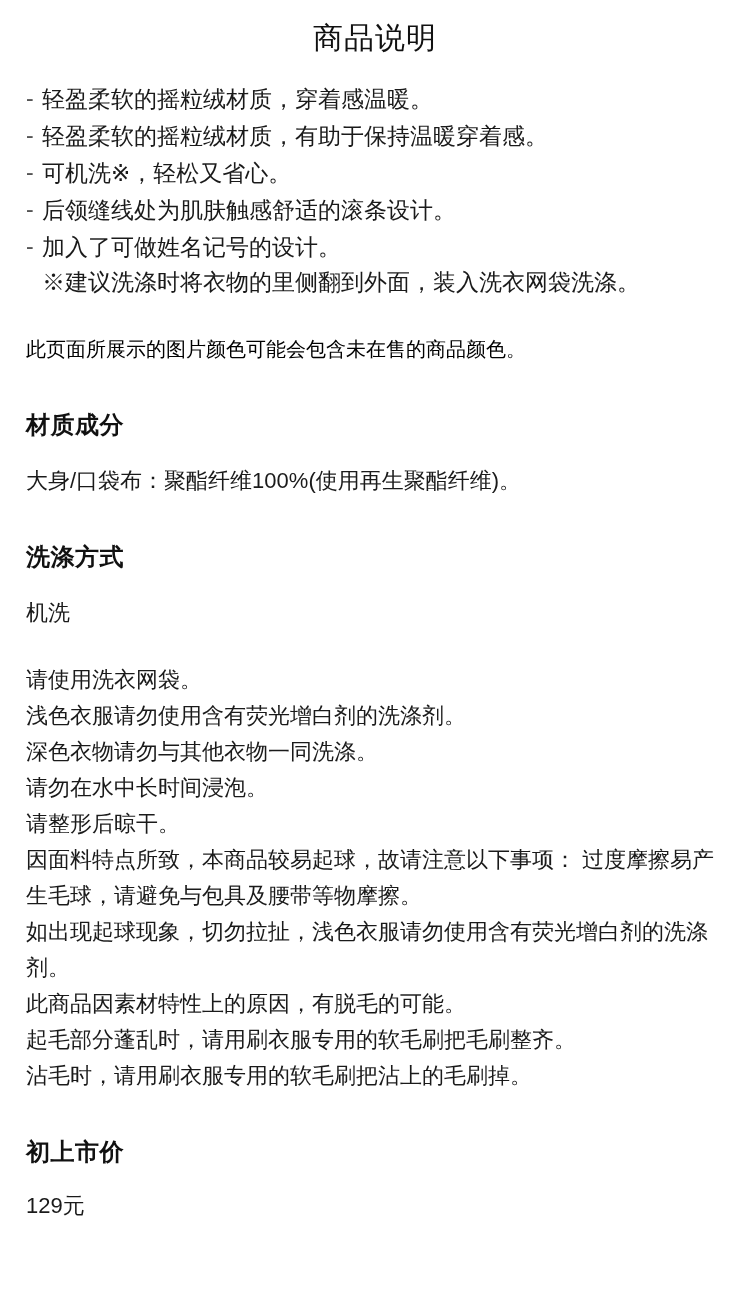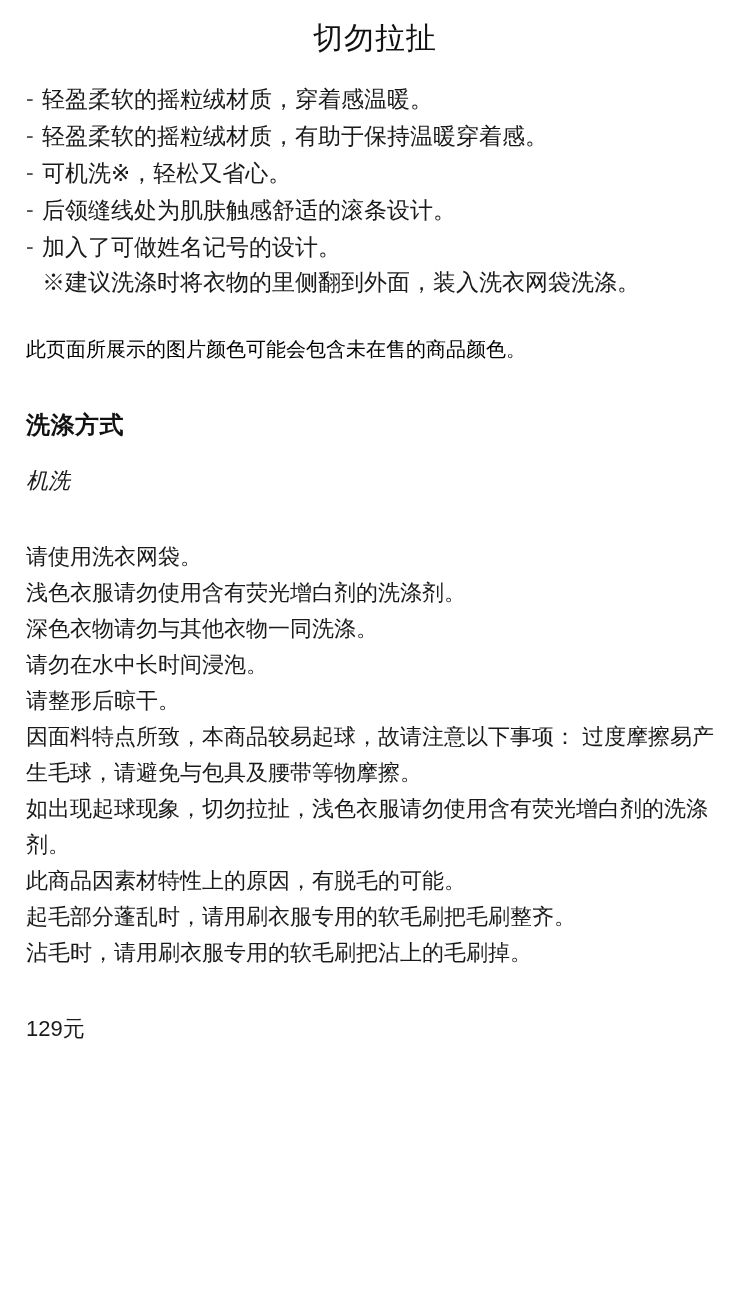--- a/index.html
+++ b/index.html
@@ -82,61 +82,67 @@
   }
   .gap-line {
     display: block;
     height: 22px;
   }
   .price-value {
     font-size: 22px;
     line-height: 32px;
   }
   .wash-first {
-    margin-bottom: 18px;
-    font-style: italic;
+    margin-bottom: 9px;
   }
 </style>
 </head>
 <body>
 
 <div class="page">
 
-  <h1 class="page-title">切勿拉扯</h1>
+  <h1 class="page-title">商品说明</h1>
 
   <ul class="bullet-list">
     <li><span class="dash">-</span><span>轻盈柔软的摇粒绒材质，穿着感温暖。</span></li>
     <li><span class="dash">-</span><span>轻盈柔软的摇粒绒材质，有助于保持温暖穿着感。</span></li>
     <li><span class="dash">-</span><span>可机洗※，轻松又省心。</span></li>
     <li><span class="dash">-</span><span>后领缝线处为肌肤触感舒适的滚条设计。</span></li>
     <li><span class="dash">-</span><span>加入了可做姓名记号的设计。</span></li>
   </ul>
 
   <p class="note-line">※建议洗涤时将衣物的里侧翻到外面，装入洗衣网袋洗涤。</p>
 
   <p class="para">此页面所展示的图片颜色可能会包含未在售的商品颜色。</p>
 
+  <div class="section">
+    <h2 class="section-title">材质成分</h2>
+    <div class="section-body">
+      <span class="line">大身/口袋布：聚酯纤维100%(使用再生聚酯纤维)。</span>
+    </div>
+  </div>
 
   <div class="section">
     <h2 class="section-title">洗涤方式</h2>
     <div class="section-body">
       <span class="line wash-first">机洗</span>
       <span class="gap-line"></span>
       <span class="line">请使用洗衣网袋。</span>
       <span class="line">浅色衣服请勿使用含有荧光增白剂的洗涤剂。</span>
       <span class="line">深色衣物请勿与其他衣物一同洗涤。</span>
       <span class="line">请勿在水中长时间浸泡。</span>
       <span class="line">请整形后晾干。</span>
       <span class="line">因面料特点所致，本商品较易起球，故请注意以下事项： 过度摩擦易产生毛球，请避免与包具及腰带等物摩擦。</span>
       <span class="line">如出现起球现象，切勿拉扯，浅色衣服请勿使用含有荧光增白剂的洗涤剂。</span>
       <span class="line">此商品因素材特性上的原因，有脱毛的可能。</span>
       <span class="line">起毛部分蓬乱时，请用刷衣服专用的软毛刷把毛刷整齐。</span>
       <span class="line">沾毛时，请用刷衣服专用的软毛刷把沾上的毛刷掉。</span>
     </div>
   </div>
 
   <div class="section">
+    <h2 class="section-title">初上市价</h2>
     <div class="section-body">
       <span class="line price-value">129元</span>
     </div>
   </div>
 
 </div>
 
 </body></html>

